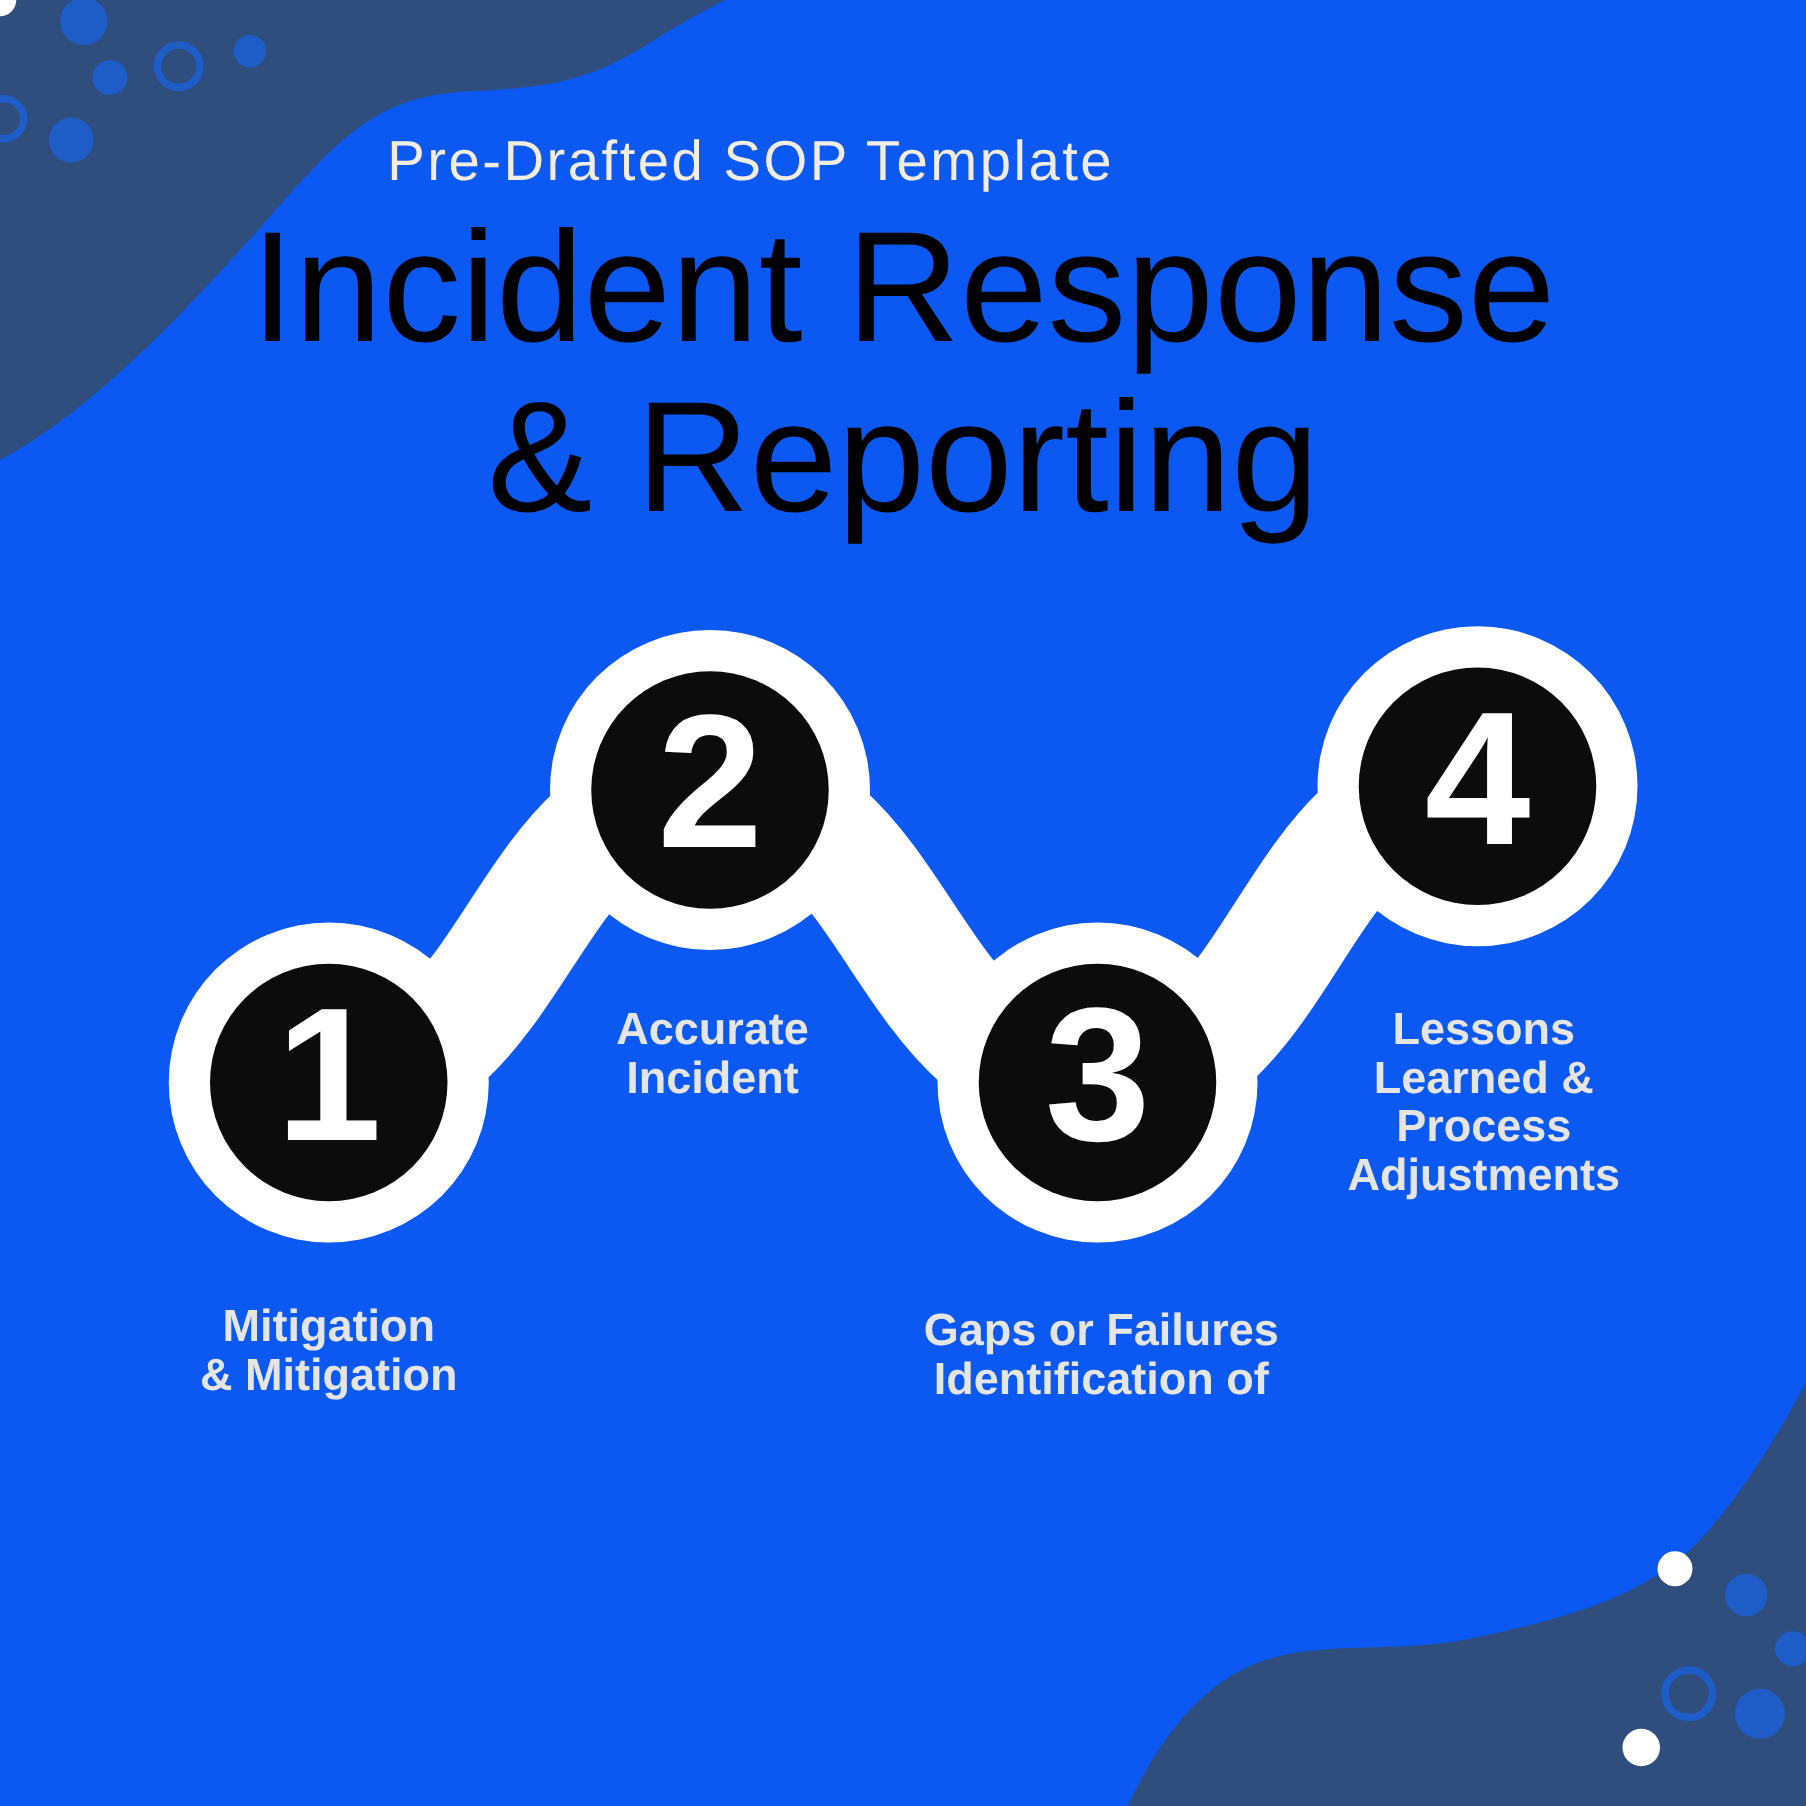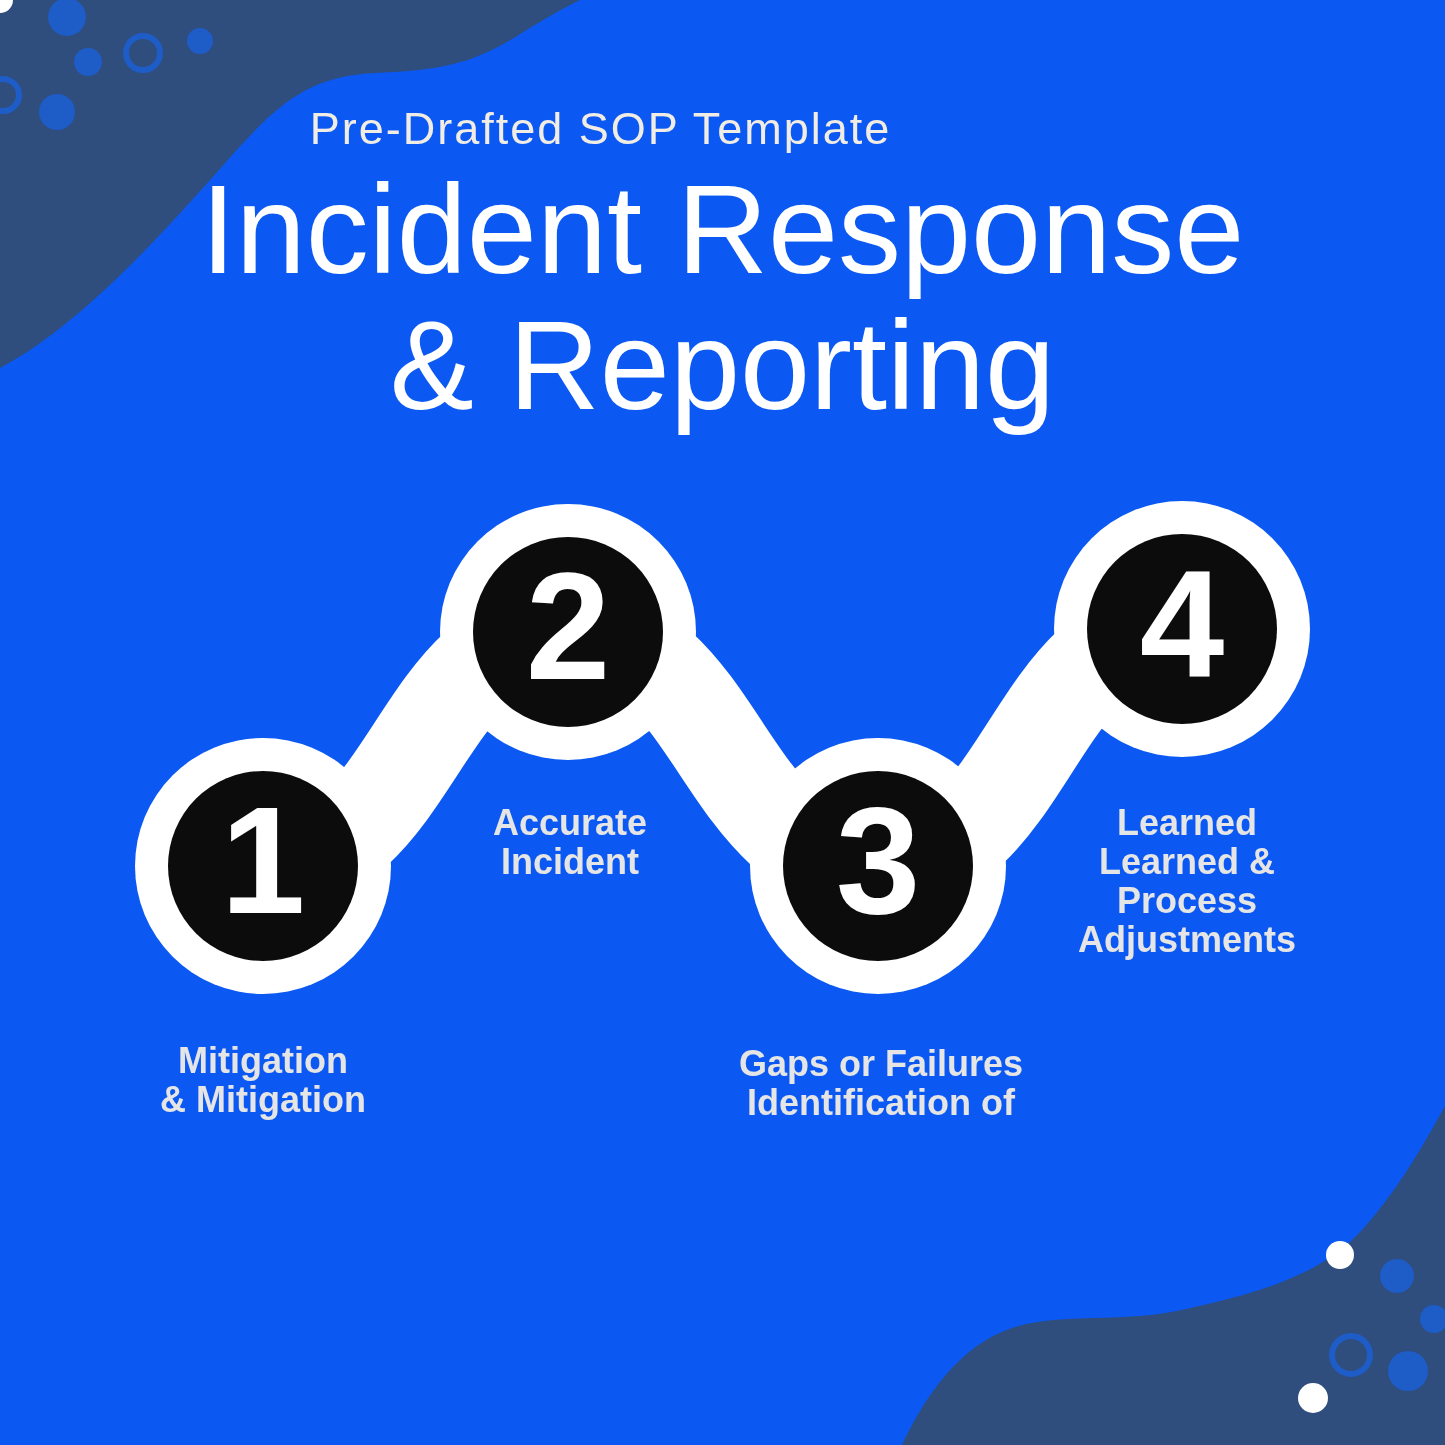--- a/index.html
+++ b/index.html
@@ -34,21 +34,21 @@
     font-weight: 400;
     letter-spacing: 2px;
     color: #f2ede4;
   }
   .title {
     position: absolute;
     left: 0;
     width: 1445px;
     top: 162px;
     text-align: center;
-    color: #ffffff;
+    color: #000000;
     font-size: 126px;
     line-height: 136px;
     font-weight: 400;
     letter-spacing: 0px;
   }
   .step-num {
     position: absolute;
     transform: translate(-50%, -54%);
     color: #ffffff;
     font-size: 152px;
@@ -132,19 +132,19 @@
     <div>Accurate</div>
     <div>Incident</div>
   </div>
 
   <div class="step-label" style="left:881px; top:1044px;">
     <div>Gaps or Failures</div>
     <div>Identification of</div>
   </div>
 
   <div class="step-label" style="left:1187px; top:803px;">
-    <div>Learned</div>
+    <div>Lessons</div>
     <div>Learned &amp;</div>
     <div>Process</div>
     <div>Adjustments</div>
   </div>
 
 </div>
 
 </body></html>

